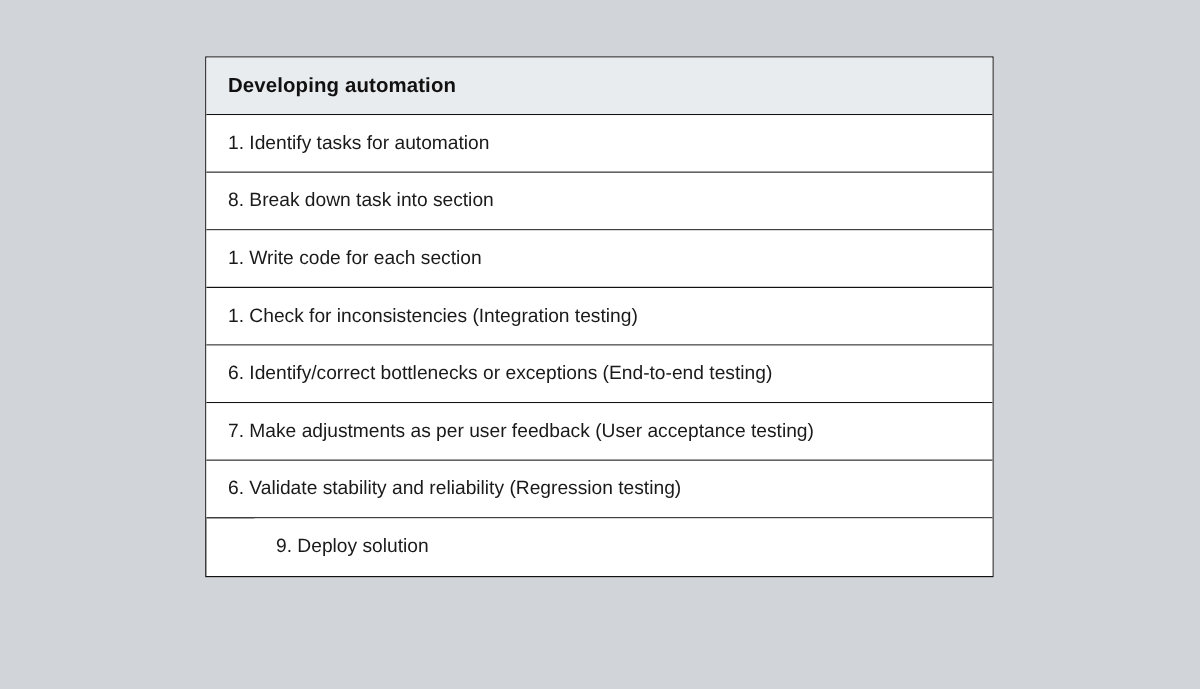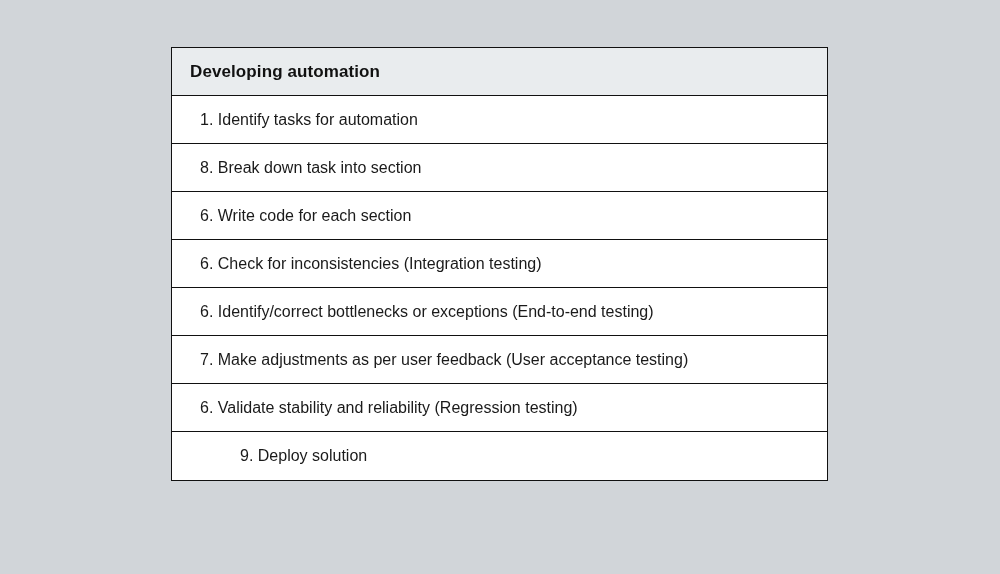--- a/index.html
+++ b/index.html
@@ -47,21 +47,21 @@
   .table-body {
     display: block;
   }
   .step-row {
     height: 48px;
     box-sizing: border-box;
     background: #ffffff;
     border-bottom: 1.5px solid #111111;
     display: flex;
     align-items: center;
-    padding: 0 28px;
+    padding: 0 18px;
   }
   .step-row:last-child {
     border-bottom: none;
     margin-left: 40px;
   }
   .step-text {
     font-size: 16px;
     font-weight: normal;
     color: #1a1a1a;
     line-height: 1;
@@ -83,26 +83,26 @@
 
       <div class="step-row">
         <span class="step-text">1. Identify tasks for automation</span>
       </div>
 
       <div class="step-row">
         <span class="step-text">8. Break down task into section</span>
       </div>
 
       <div class="step-row">
-        <span class="step-text">6. Write code for each section</span>
+        <span class="step-text">1. Write code for each section</span>
       </div>
 
 
       <div class="step-row">
-        <span class="step-text">6. Check for inconsistencies (Integration testing)</span>
+        <span class="step-text">1. Check for inconsistencies (Integration testing)</span>
       </div>
 
       <div class="step-row">
         <span class="step-text">6. Identify/correct bottlenecks or exceptions (End-to-end testing)</span>
       </div>
 
       <div class="step-row">
         <span class="step-text">7. Make adjustments as per user feedback (User acceptance testing)</span>
       </div>
 

